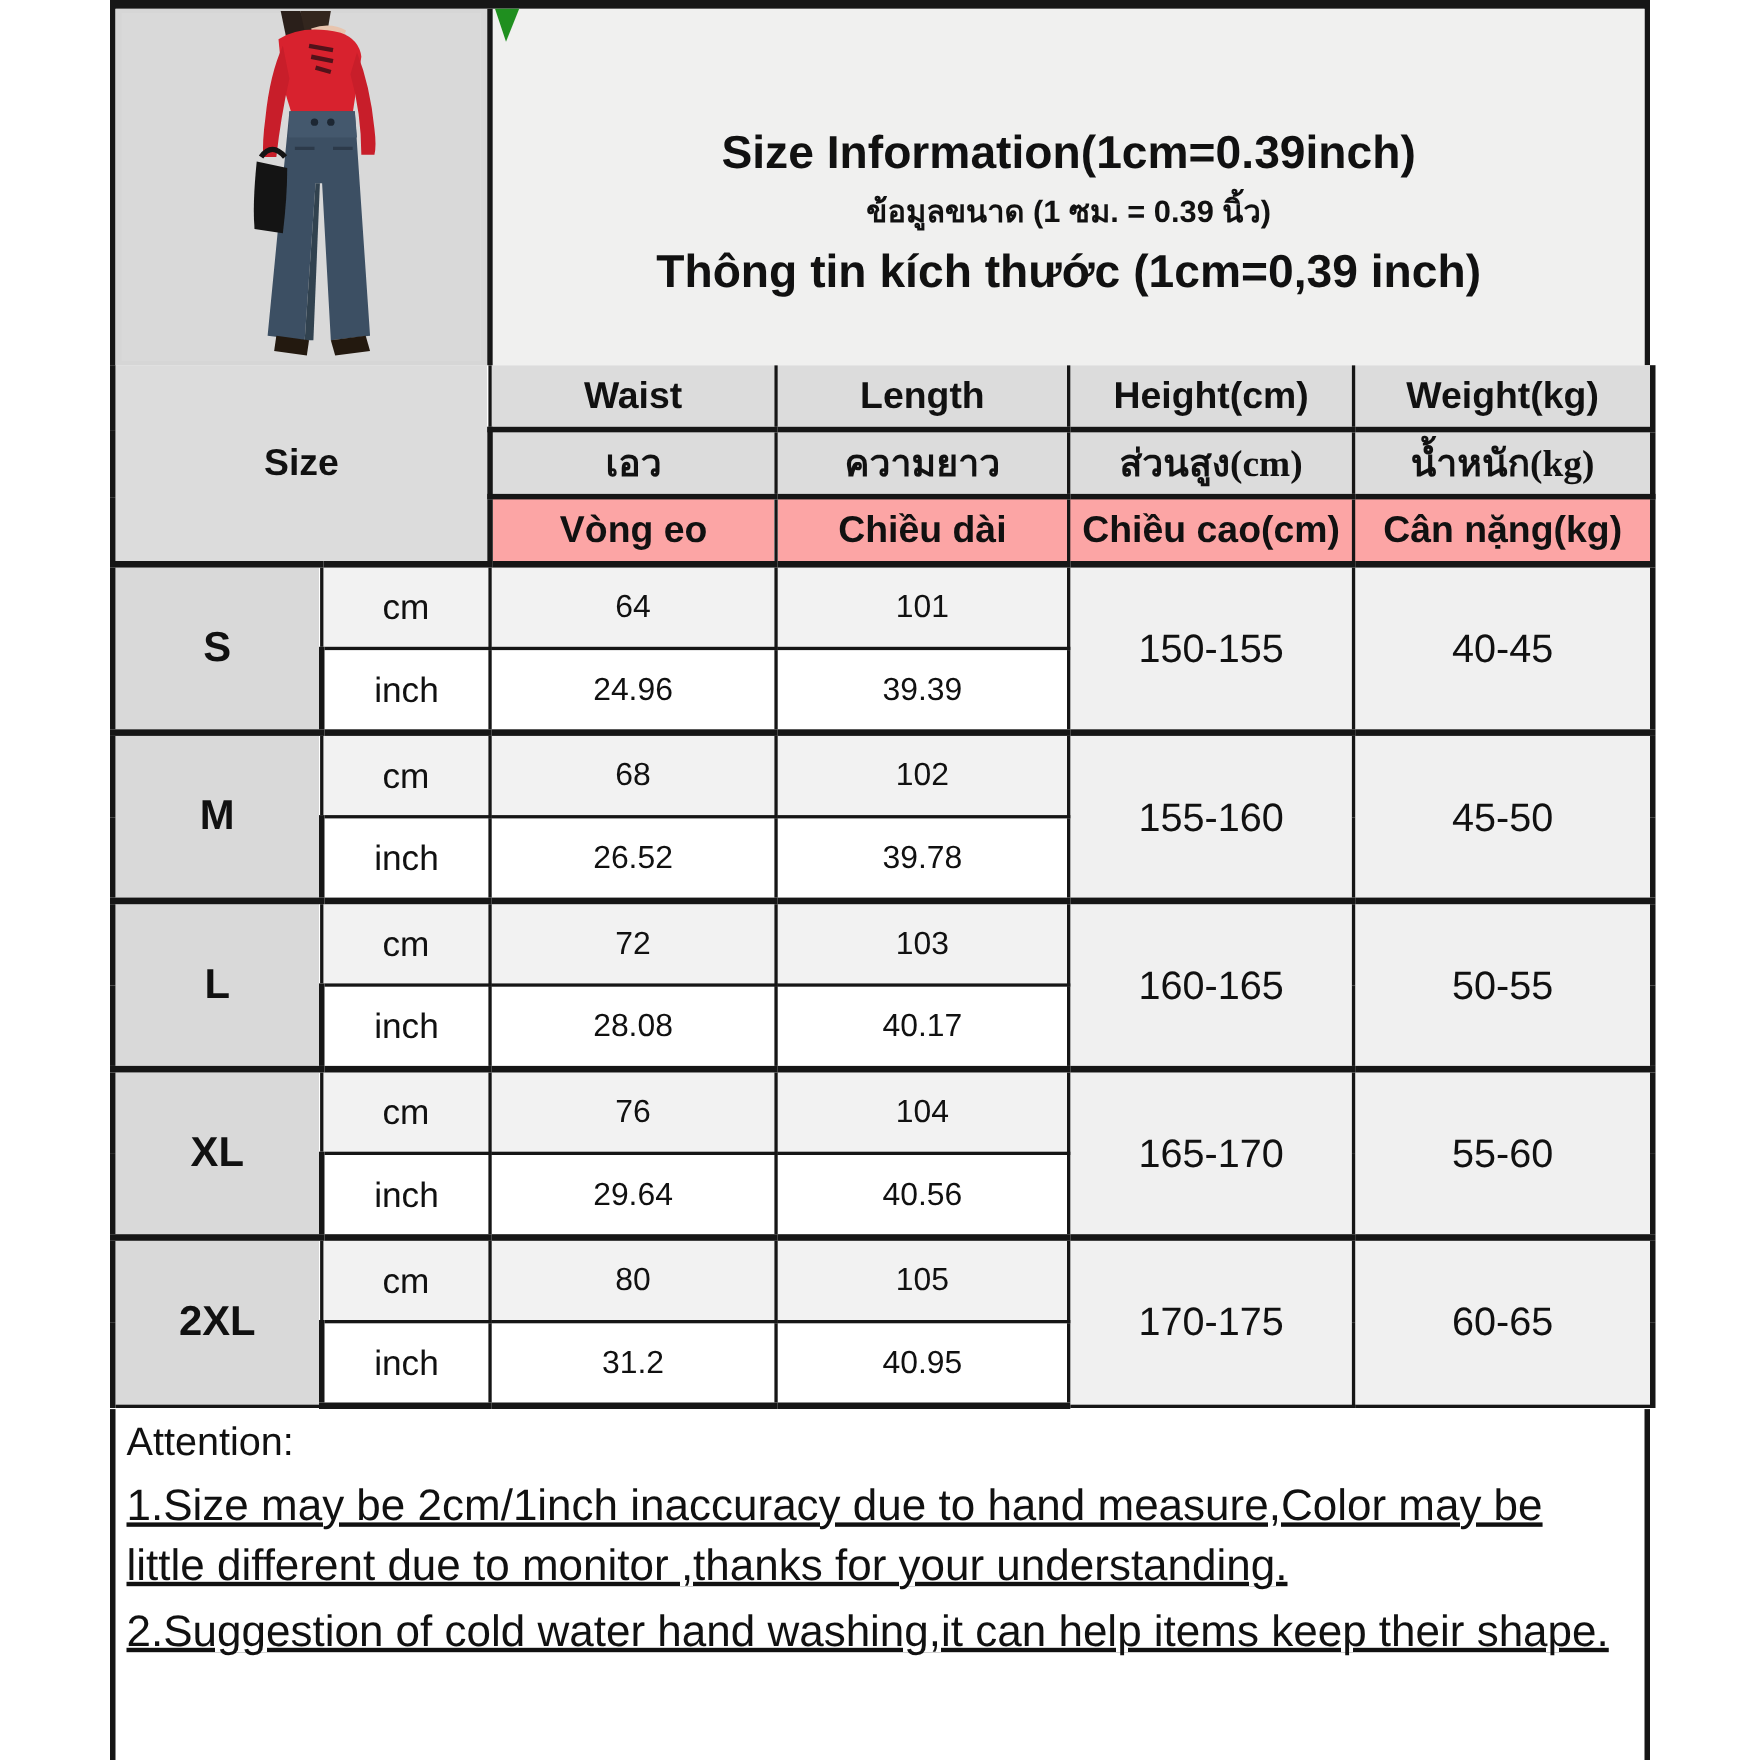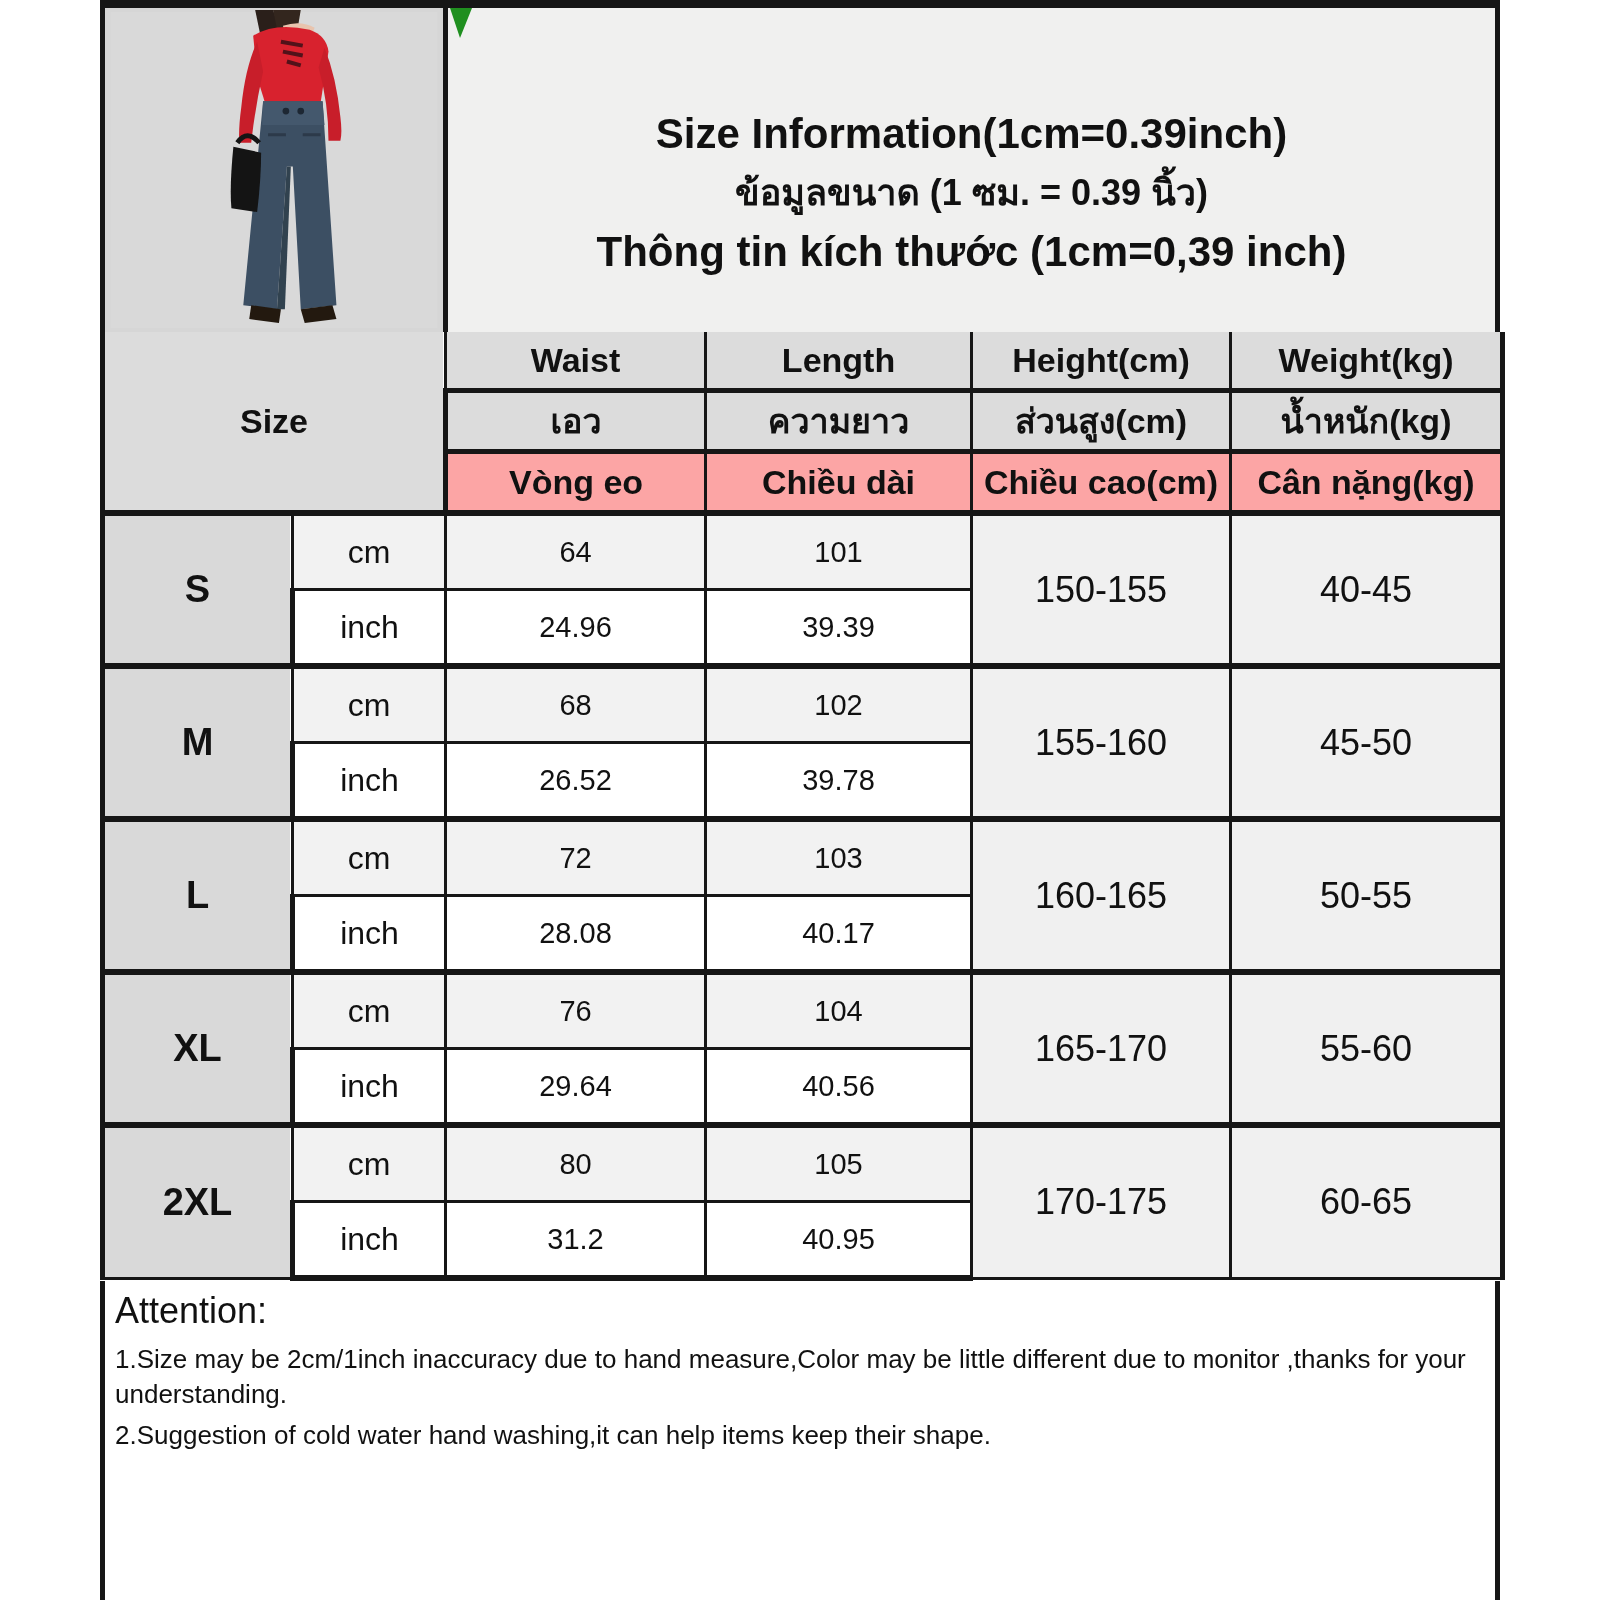--- a/index.html
+++ b/index.html
@@ -20,60 +20,60 @@
     width:338px;flex:0 0 338px;background:#d6d6d6;position:relative;
     border-right:5px solid #161616;overflow:hidden;
   }
   .photo-panel svg{display:block;width:100%;height:100%;}
   .title-panel{
     flex:1;position:relative;background:#f0f0ef;
     display:flex;flex-direction:column;justify-content:center;align-items:center;
     gap:14px;padding-top:46px;box-sizing:border-box;
   }
   .title-line{font-weight:700;font-size:42px;line-height:1.15;text-align:center;}
-  .title-line.th{font-size:36px;}
+  .title-line.th{font-size:28px;}
   .corner-wedge{
     position:absolute;left:2px;top:0;width:0;height:0;
     border-left:10px solid transparent;border-right:12px solid transparent;
     border-top:30px solid #1f8f1f;
   }
 
   
   table.size-table{
     border-collapse:collapse;table-layout:fixed;width:1400px;
     font-family:"Liberation Sans", sans-serif;
   }
   table.size-table td{
     border:3px solid #161616;text-align:center;vertical-align:middle;
     padding:0;overflow:hidden;
   }
   table.size-table td:first-child{border-left-width:5px;}
   table.size-table td.last-col{border-right-width:5px;}
   tr.hrow td{height:56px;background:#dcdcdc;font-weight:700;font-size:34px;}
   tr.hrow.vi td{background:#fca5a5;}
-  tr.hrow.mid td{border-top-width:5px;border-bottom-width:5px;}
+  tr.hrow.mid td{border-top-width:5px;border-bottom-width:5px;font-family:Liberation Serif, serif;}
   tr.hrow.first td{border-top-width:0;}
   td.size-head{background:#d9d9d9;font-size:58px;font-weight:700;}
   tr.group-start td{border-top-width:6px;}
   tr.drow td{height:72px;}
   td.size-cell{background:#d9d9d9;font-size:38px;font-weight:700;}
   td.unit-cell{font-size:32px;font-weight:400;}
   td.val{font-size:29px;font-weight:400;}
   .row-cm td.unit-cell,.row-cm td.val{background:#f2f2f2;}
   .row-inch td.unit-cell,.row-inch td.val{background:#ffffff;}
   td.range-cell{background:#f0f0f0;font-size:36px;font-weight:400;}
   tr.table-end td{border-bottom-width:6px;}
 
   
   .attention{
     box-sizing:border-box;border:5px solid #161616;border-top-width:0;
     background:#ffffff;height:332px;padding:6px 12px 0 10px;
   }
   .attention .att-heading{font-size:36px;font-weight:400;line-height:1.35;}
-  .attention .att-line{font-size:26px;font-weight:400;line-height:1.35;margin-top:6px;}
+  .attention .att-line{font-size:40px;font-weight:400;line-height:1.35;margin-top:6px;text-decoration:underline;}
 </style>
 </head>
 <body>
 
 <div class="page">
 
   <div class="top-section">
     <div class="photo-panel">
       <svg viewBox="0 0 338 327">
         <rect x="0" y="0" width="338" height="327" fill="#d6d6d6"></rect>

